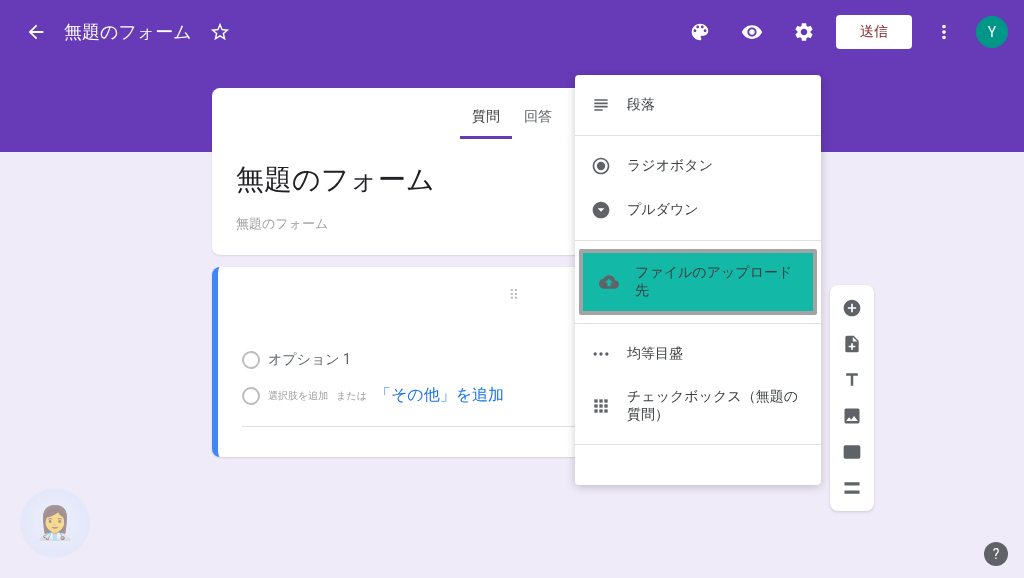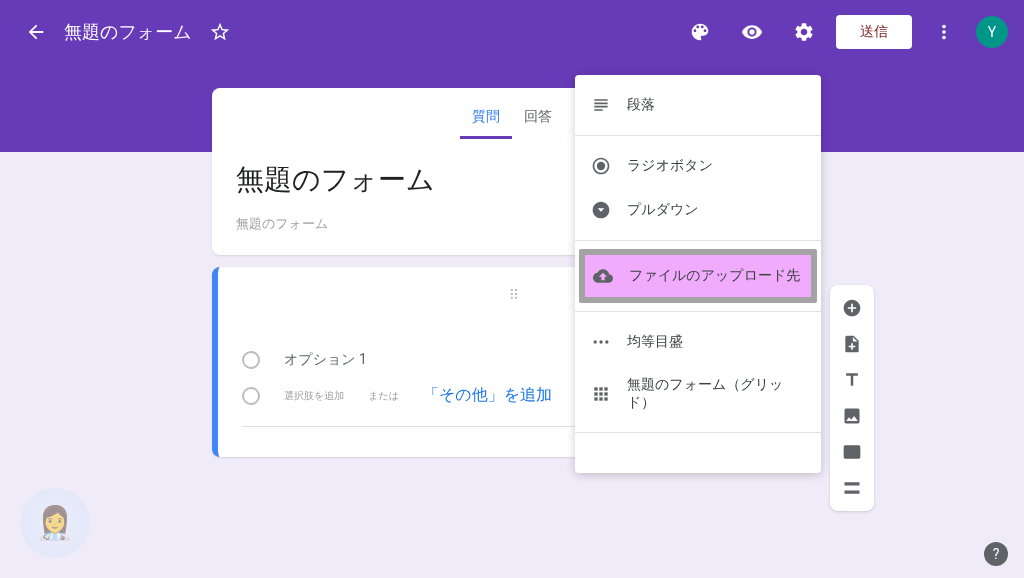--- a/index.html
+++ b/index.html
@@ -20,45 +20,45 @@
     .send-btn { background: white; color: #7f1d1d; padding: 8px 24px; border-radius: 4px; font-size: 14px; font-weight: 500; cursor: pointer; }
     .avatar { width: 32px; height: 32px; border-radius: 50%; background: #009688; color: white; display: flex; align-items: center; justify-content: center; font-size: 14px; }
     
     .purple-band { background: #673ab7; height: 88px; width: 100%; }
     
     .main-area { position: absolute; top: 88px; left: 0; right: 0; display: flex; justify-content: center; }
     .form-container { width: 600px; position: relative; }
     
     .tabs-bar { background: white; border-radius: 8px 8px 0 0; display: flex; justify-content: center; padding-top: 12px; box-shadow: 0 1px 2px rgba(0,0,0,0.1); }
     .tab { padding: 8px 12px 10px; font-size: 14px; color: #5f6368; cursor: pointer; border-bottom: 3px solid transparent; }
-    .tab.active { color: #3b82f6; border-bottom-color: #673ab7; font-weight: 500; }
+    .tab.active { color: #404040; border-bottom-color: #673ab7; font-weight: 500; }
     
     .form-header-card { background: white; border-radius: 0 0 8px 8px; padding: 22px 24px; margin-bottom: 12px; box-shadow: 0 1px 2px rgba(0,0,0,0.1); }
     .form-title { font-size: 28px; color: #202124; margin-bottom: 16px; }
     .form-desc { font-size: 13px; color: #9e9e9e; }
     
     .question-card { background: white; border-radius: 8px; padding: 20px 24px 30px; box-shadow: 0 1px 2px rgba(0,0,0,0.1); border-left: 6px solid #4285f4; position: relative; }
     .drag-handle { text-align: center; color: #bdbdbd; font-size: 14px; letter-spacing: 2px; margin-bottom: 4px; }
     .question-row { display: flex; align-items: center; justify-content: flex-end; margin-bottom: 20px; }
     .question-title { font-size: 16px; color: #202124; }
     .image-icon-sm { color: #9e9e9e; }
     
-    .option-row { display: flex; align-items: center; gap: 24px; margin-bottom: 16px; }
+    .option-row { display: flex; align-items: center; gap: 8px; margin-bottom: 16px; }
     .radio-circle { width: 18px; height: 18px; border: 2px solid #bdbdbd; border-radius: 50%; }
     .option-text { font-size: 14px; color: #5f6368; }
     .add-option-text { font-size: 10px; color: #9e9e9e; }
     .other-link { color: #1a73e8; font-size: 16px; cursor: pointer; }
     
     .dropdown-menu {
       position: absolute; top: 75px; left: 575px; width: 246px;
       background: white; border-radius: 4px; box-shadow: 0 2px 10px rgba(0,0,0,0.2);
       padding: 8px 0; z-index: 100;
     }
     .menu-item { display: flex; align-items: center; gap: 16px; padding: 12px 16px; cursor: pointer; font-size: 14px; color: #3c4043; }
-    .menu-item.highlighted { background: #f0abfc; border: 6px solid #a3a3a3; margin: 2px 4px; padding: 11px 8px; border-radius: 2px; }
+    .menu-item.highlighted { background: #14b8a6; border: 4px solid #a3a3a3; margin: 2px 4px; padding: 11px 16px; border-radius: 2px; }
     .menu-divider { height: 1px; background: #e0e0e0; margin: 8px 0; }
     .menu-icon { width: 20px; color: #5f6368; display: flex; align-items: center; justify-content: center; }
     
     .side-toolbar {
       position: absolute; top: 285px; left: 830px; width: 44px;
       background: white; border-radius: 8px; box-shadow: 0 1px 3px rgba(0,0,0,0.15);
       display: flex; flex-direction: column; padding: 6px 0; gap: 2px;
     }
     .side-btn { width: 44px; height: 34px; display: flex; align-items: center; justify-content: center; cursor: pointer; color: #5f6368; }
     
@@ -205,21 +205,21 @@
           <rect x="10" y="4" width="4" height="4"></rect>
           <rect x="16" y="4" width="4" height="4"></rect>
           <rect x="4" y="10" width="4" height="4"></rect>
           <rect x="10" y="10" width="4" height="4"></rect>
           <rect x="16" y="10" width="4" height="4"></rect>
           <rect x="4" y="16" width="4" height="4"></rect>
           <rect x="10" y="16" width="4" height="4"></rect>
           <rect x="16" y="16" width="4" height="4"></rect>
         </svg>
       </span>
-    <span>無題のフォーム（グリッド）</span>
+    <span>チェックボックス（無題の質問）</span>
   </div>
   <div class="menu-divider"></div>
   <div class="menu-item">
     
     
   </div>
 
 </div>
 
 <div class="side-toolbar">

